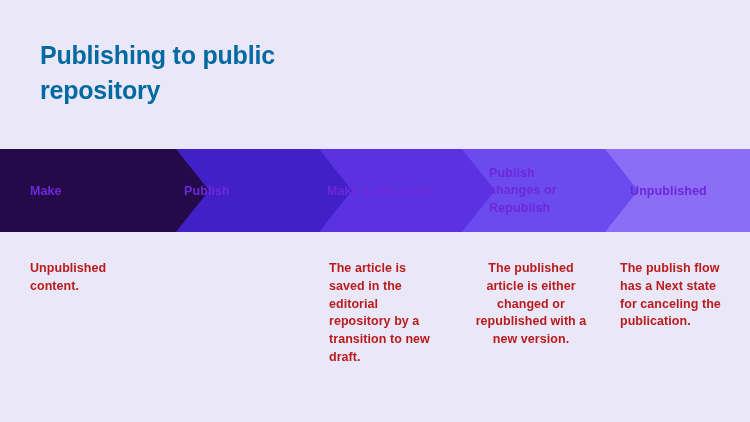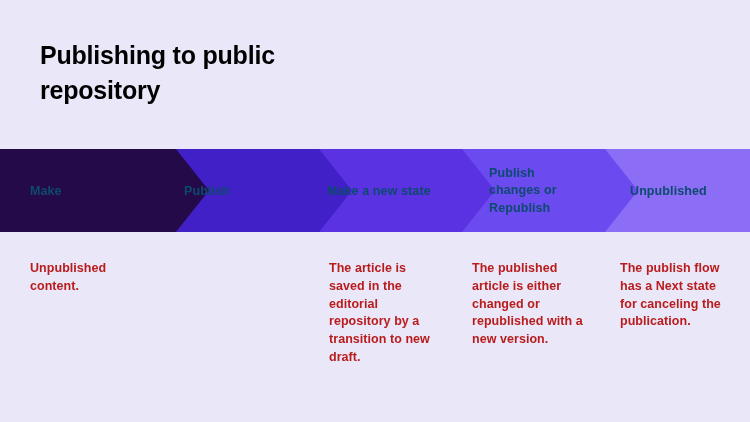--- a/index.html
+++ b/index.html
@@ -22,41 +22,41 @@
 
   
   #title {
     position: absolute;
     left: 40px;
     top: 38px;
     width: 400px;
     font-size: 25px;
     font-weight: bold;
     line-height: 1.38;
-    color: #000000;
+    color: #0369a1;
     letter-spacing: -0.2px;
     white-space: pre-line;
   }
 
   
   #band {
     position: absolute;
     left: 0;
     top: 149px;
     width: 750px;
     height: 83px;
   }
   #band svg {
     display: block;
     width: 750px;
     height: 83px;
   }
   .step-label {
     position: absolute;
-    color: #0c4a6e;
+    color: #6d28d9;
     font-size: 12.5px;
     font-weight: bold;
     line-height: 1.38;
     white-space: pre-line;
     letter-spacing: 0.1px;
   }
 
   
   .desc {
     position: absolute;
@@ -94,16 +94,16 @@
     <div class="step-label" style="left:184px; top:34px;">Publish</div>
     <div class="step-label" style="left:327px; top:34px;">Make a new state</div>
     <div class="step-label" style="left:489px; top:16px;">Publish
 changes or
 Republish</div>
     <div class="step-label" style="left:630px; top:34px;">Unpublished</div>
   </div>
 
   <div class="desc" style="left:30px; width:120px;">Unpublished content.</div>
   <div class="desc" style="left:329px; width:110px;">The article is saved in the editorial repository by a transition to new draft.</div>
-  <div class="desc" style="left:472px; width:118px;">The published article is either changed or republished with a new version.</div>
+  <div class="desc" style="left:472px; width:118px;text-align:center;">The published article is either changed or republished with a new version.</div>
   <div class="desc" style="left:620px; width:110px;">The publish flow has a Next state for canceling the publication.</div>
 
 </div>
 
 </body></html>

